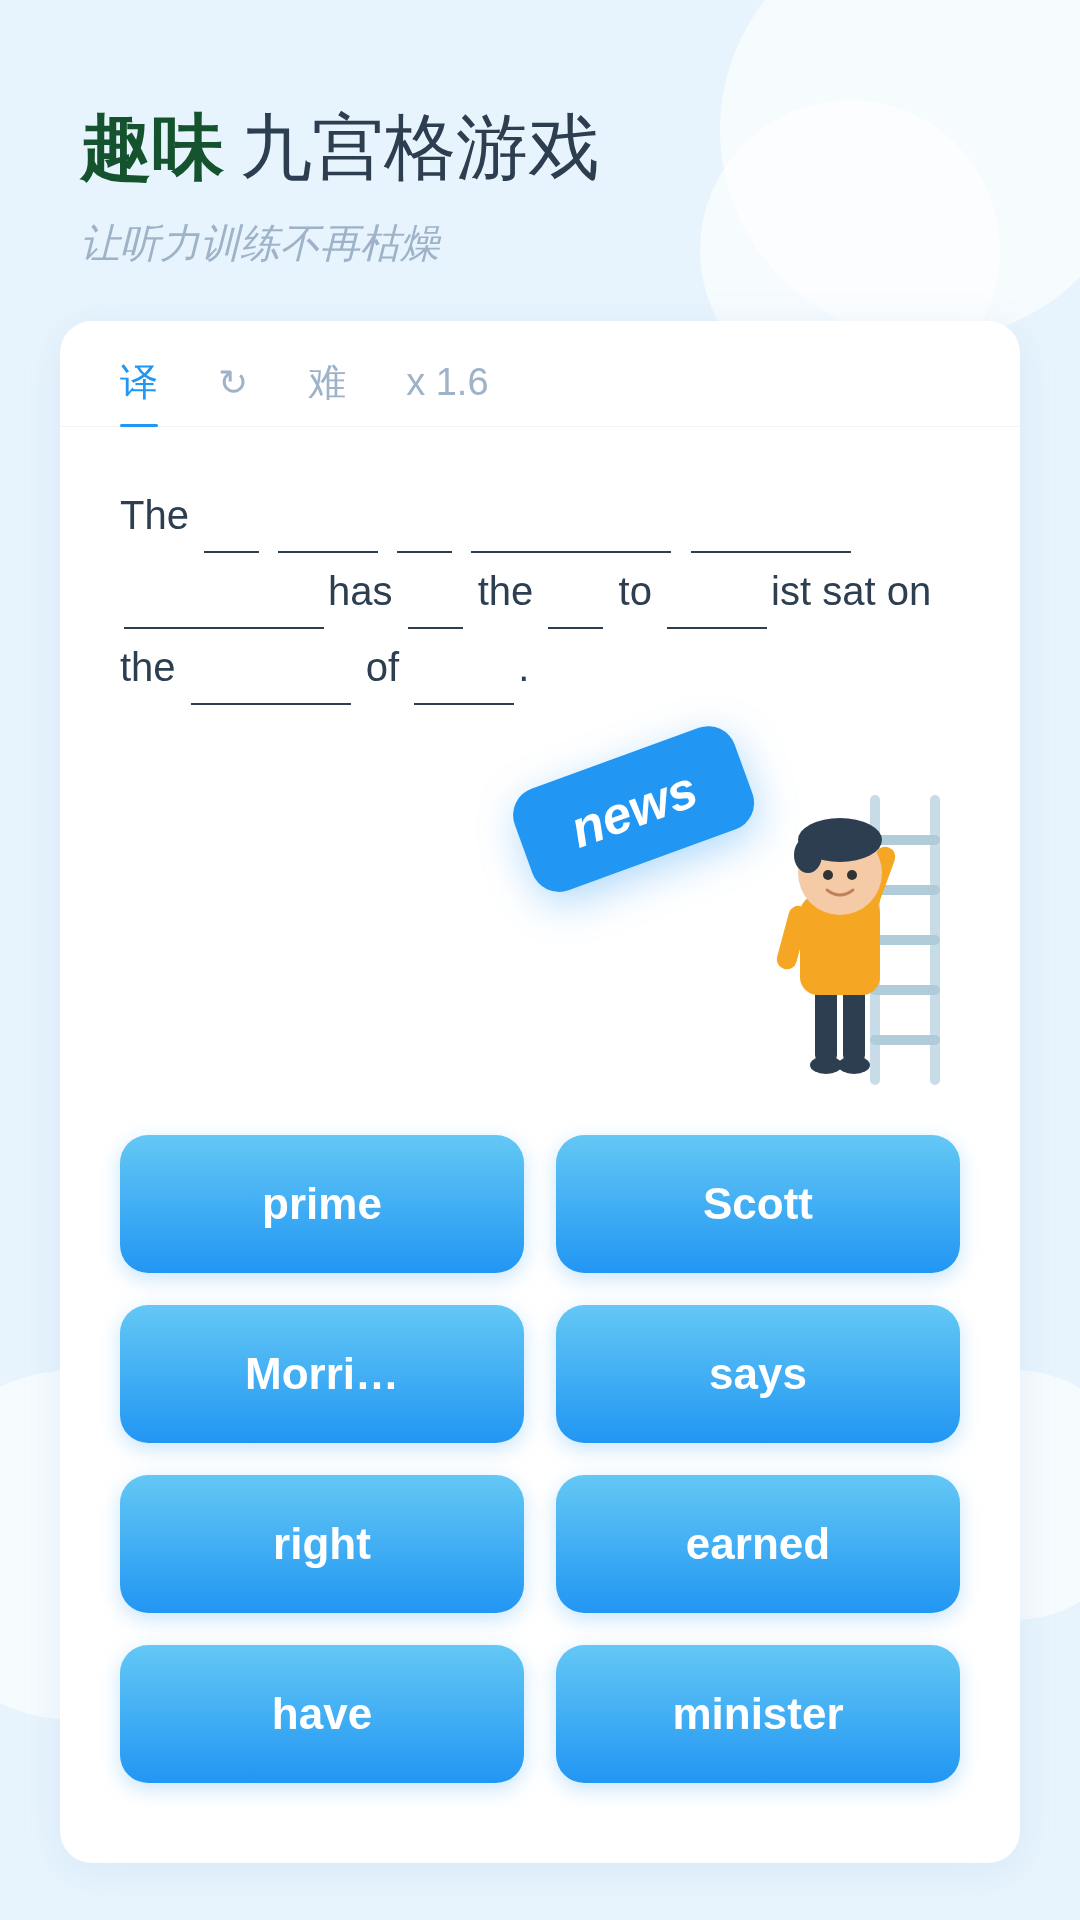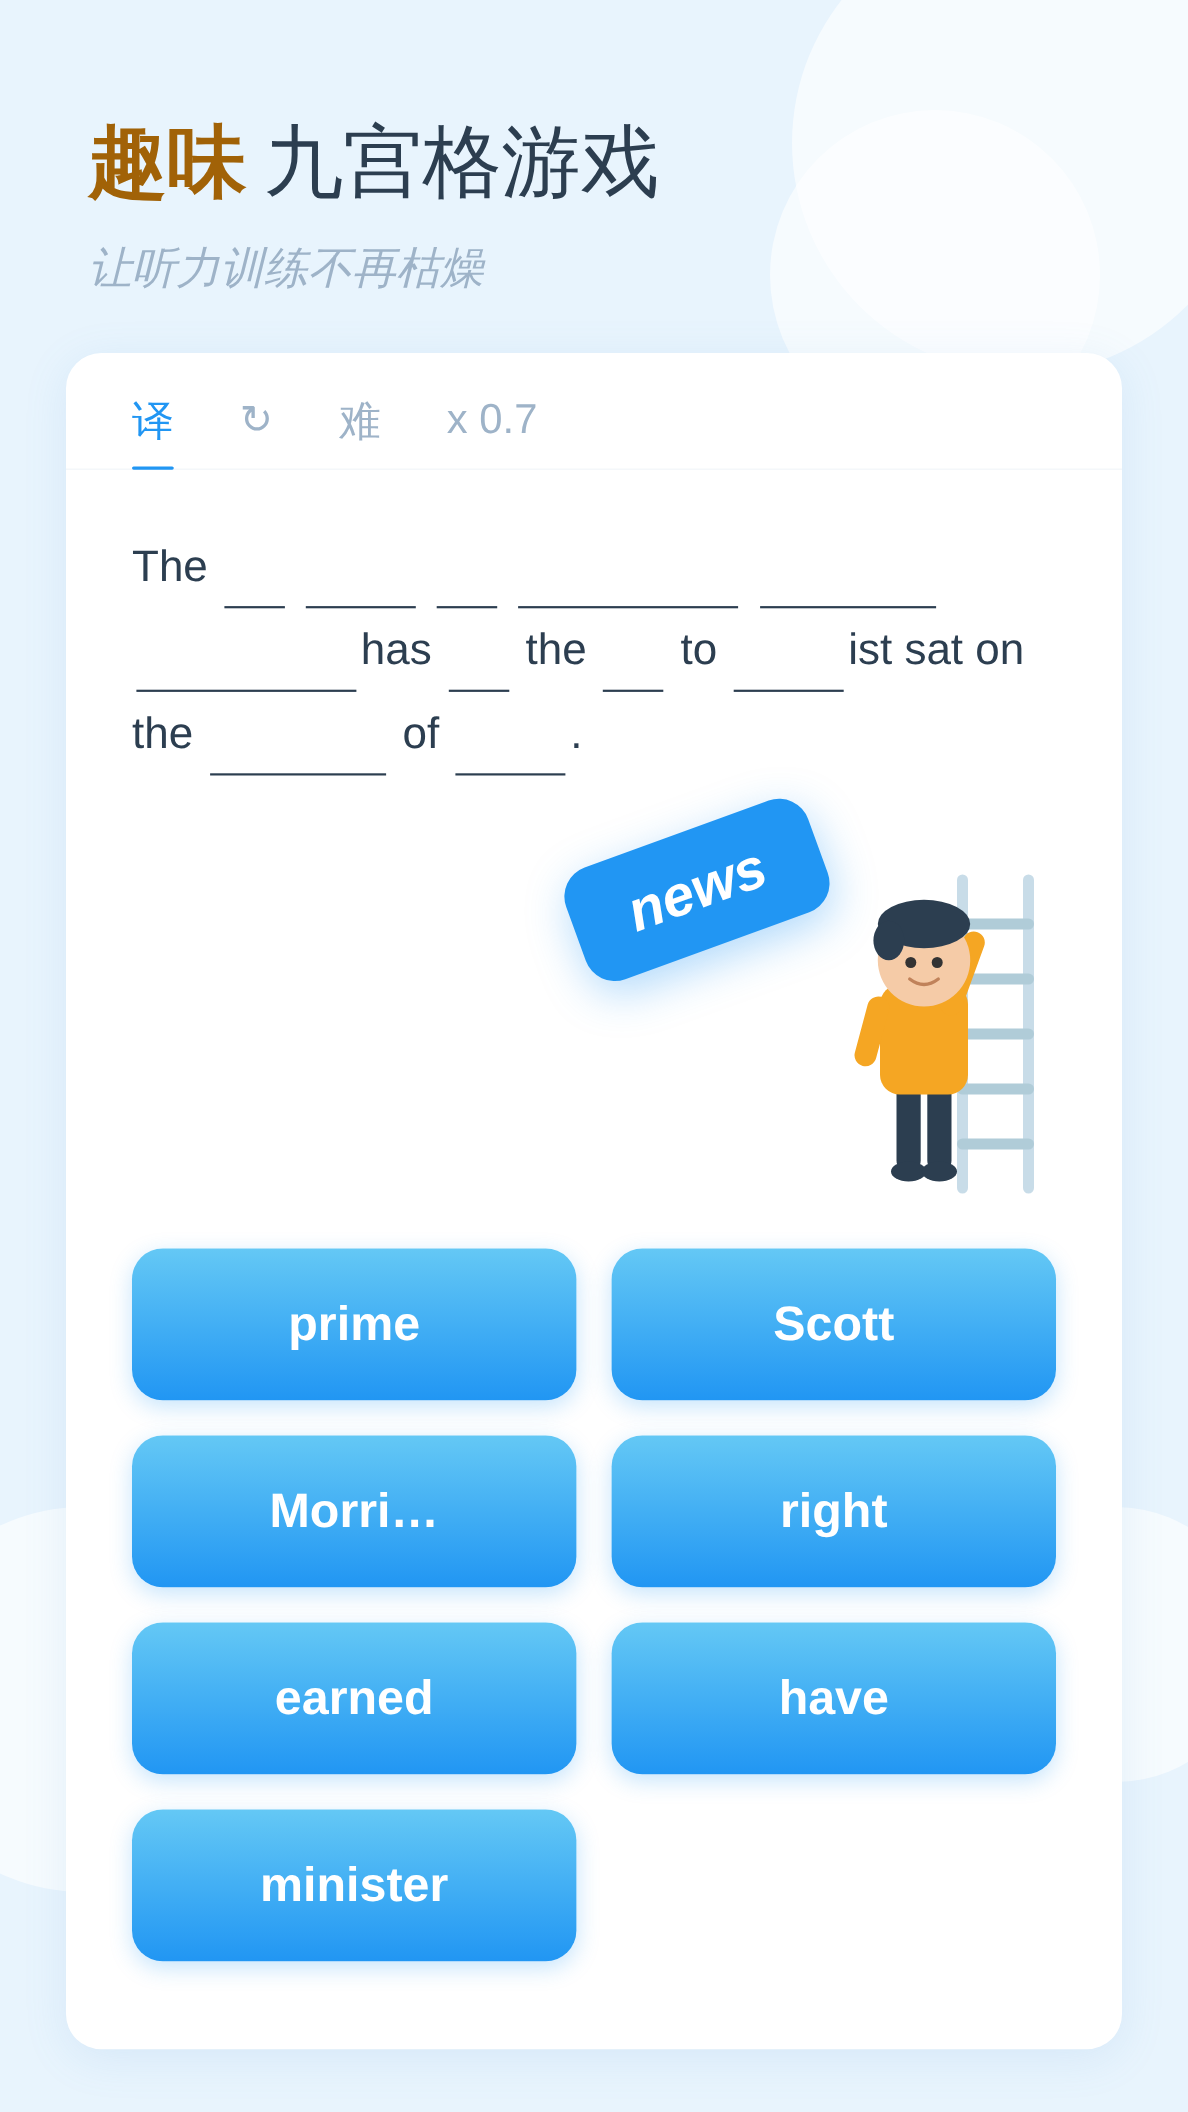--- a/index.html
+++ b/index.html
@@ -44,21 +44,21 @@
     }
     .header-title {
       display: flex;
       align-items: center;
       gap: 16px;
       margin-bottom: 20px;
     }
     .title-blue {
       font-size: 72px;
       font-weight: 800;
-      color: #a16207;
+      color: #14532d;
     }
     .title-dark {
       font-size: 72px;
       font-weight: 400;
       color: #2c3e50;
     }
     .header-subtitle {
       font-size: 40px;
       color: #9eb3c8;
       margin-top: 10px;
@@ -222,21 +222,21 @@
     <div class="tab-item active">
       <span>译</span>
     </div>
     <div class="tab-item inactive">
       <span class="tab-icon">↻</span>
     </div>
     <div class="tab-item inactive tab-difficulty">
       <span>难</span>
     </div>
     <div class="tab-item inactive tab-speed">
-      <span>x 0.7</span>
+      <span>x 1.6</span>
     </div>
   </div>
 
   <div class="sentence-area">
     <div class="sentence-text">
       The <span class="blank blank-sm"></span>
       <span class="blank blank-md"></span>
       <span class="blank blank-sm"></span>
       <span class="blank blank-xl"></span>
       <span class="blank blank-lg"></span>
@@ -289,19 +289,20 @@
       <circle cx="152" cy="160" r="5" fill="#333"></circle>
       <path d="M 127 175 Q 140 185 153 175" stroke="#c0825a" stroke-width="3" fill="none" stroke-linecap="round"></path>
     </svg>
 
   </div>
 
   <div class="word-grid">
     <button class="word-btn">prime</button>
     <button class="word-btn">Scott</button>
     <button class="word-btn">Morri…</button>
+    <button class="word-btn">says</button>
     <button class="word-btn">right</button>
     <button class="word-btn">earned</button>
     <button class="word-btn">have</button>
     <button class="word-btn">minister</button>
   </div>
 
 </div>
 
 </body></html>

